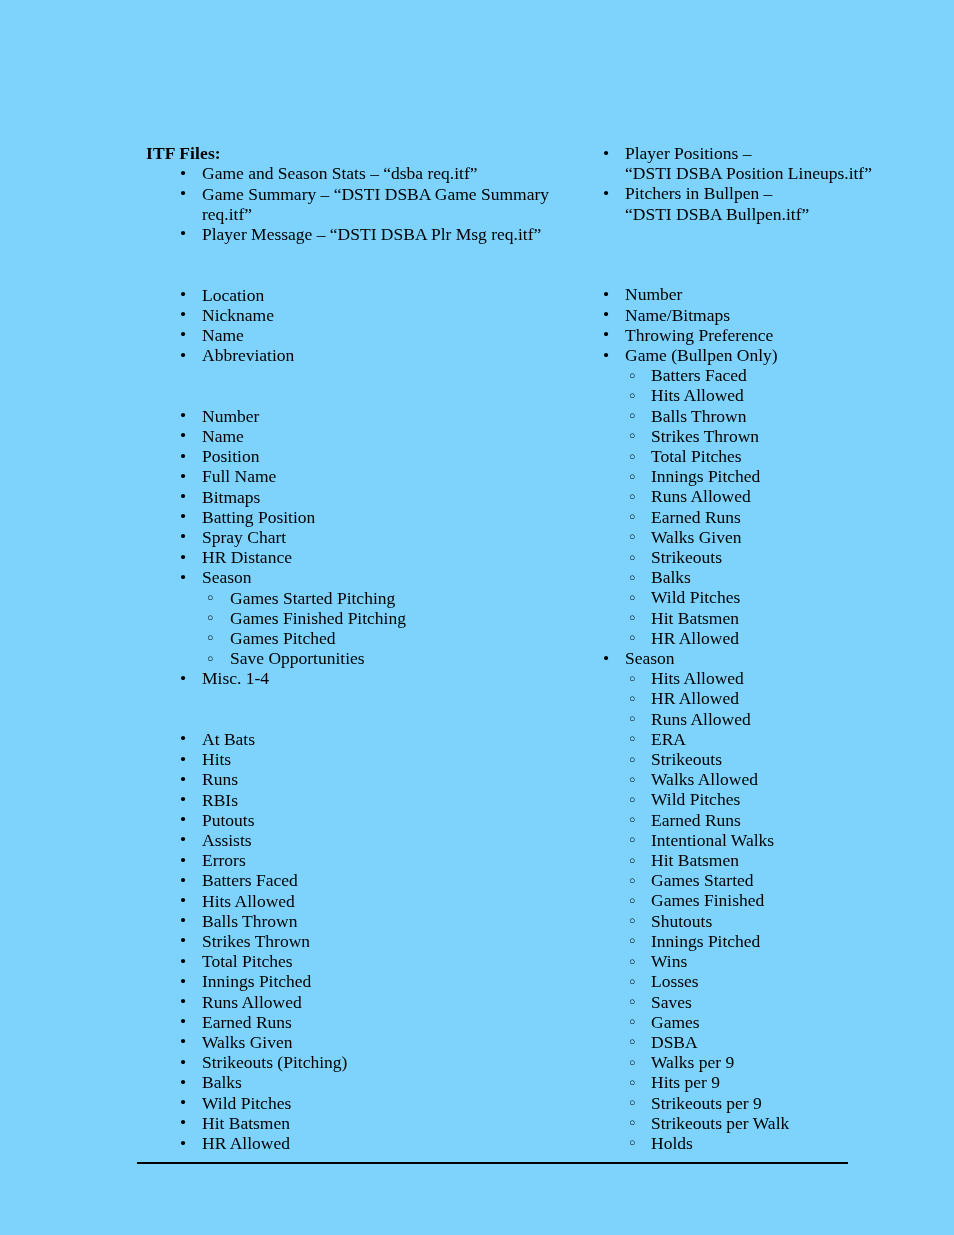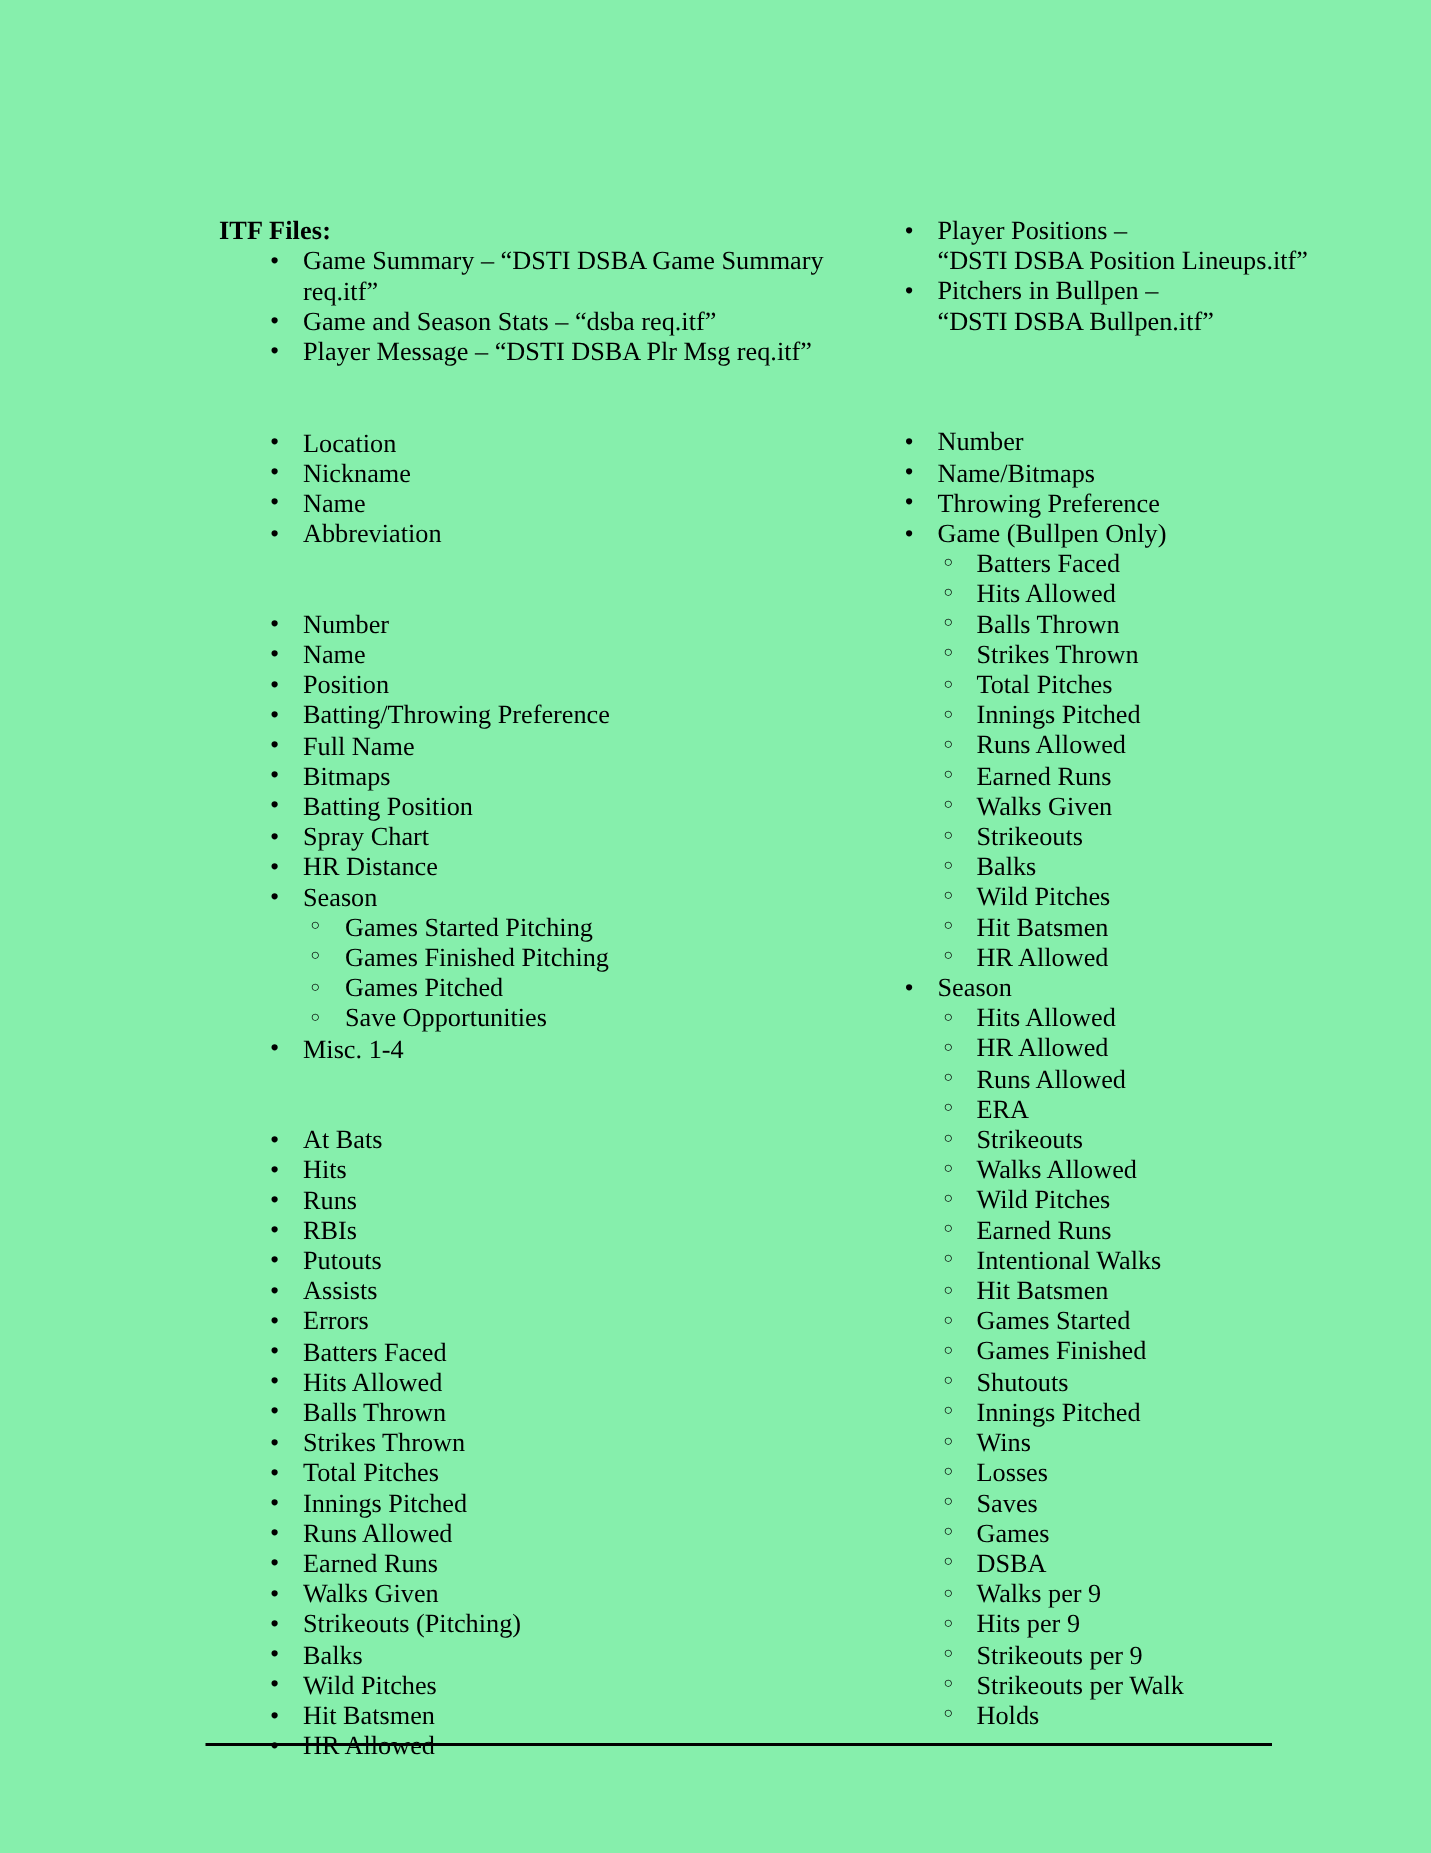--- a/index.html
+++ b/index.html
@@ -9,21 +9,21 @@
     background: #ffffff;
   }
   body {
     font-family: "Liberation Serif", "DejaVu Serif", serif;
     color: #000000;
   }
   .page {
     position: relative;
     width: 954px;
     height: 1235px;
-    background: #86efac;
+    background: #7dd3fc;
     overflow: hidden;
   }
   .content {
     position: absolute;
     left: 0;
     top: 0;
     width: 954px;
     height: 1235px;
   }
 
@@ -122,26 +122,26 @@
   <div class="content">
 
     <div class="columns">
 
       <div class="col col-left">
 
         <div class="section-heading">ITF Files:</div>
 
         <ul class="lvl1">
           <li>
+            <span class="txt">Game and Season Stats – “dsba req.itf”</span>
+          </li>
+          <li>
             <span class="txt">Game Summary – “DSTI DSBA Game Summary req.itf”</span>
           </li>
           <li>
-            <span class="txt">Game and Season Stats – “dsba req.itf”</span>
-          </li>
-          <li>
             <span class="txt">Player Message – “DSTI DSBA Plr Msg req.itf”</span>
           </li>
         </ul>
 
         <div class="spacer-2"></div>
 
         <ul class="lvl1">
           <li>
             <span class="txt">Location</span>
           </li>
@@ -160,23 +160,20 @@
 
         <ul class="lvl1">
           <li>
             <span class="txt">Number</span>
           </li>
           <li>
             <span class="txt">Name</span>
           </li>
           <li>
             <span class="txt">Position</span>
-          </li>
-          <li>
-            <span class="txt">Batting/Throwing Preference</span>
           </li>
           <li>
             <span class="txt">Full Name</span>
           </li>
           <li>
             <span class="txt">Bitmaps</span>
           </li>
           <li>
             <span class="txt">Batting Position</span>
           </li>

